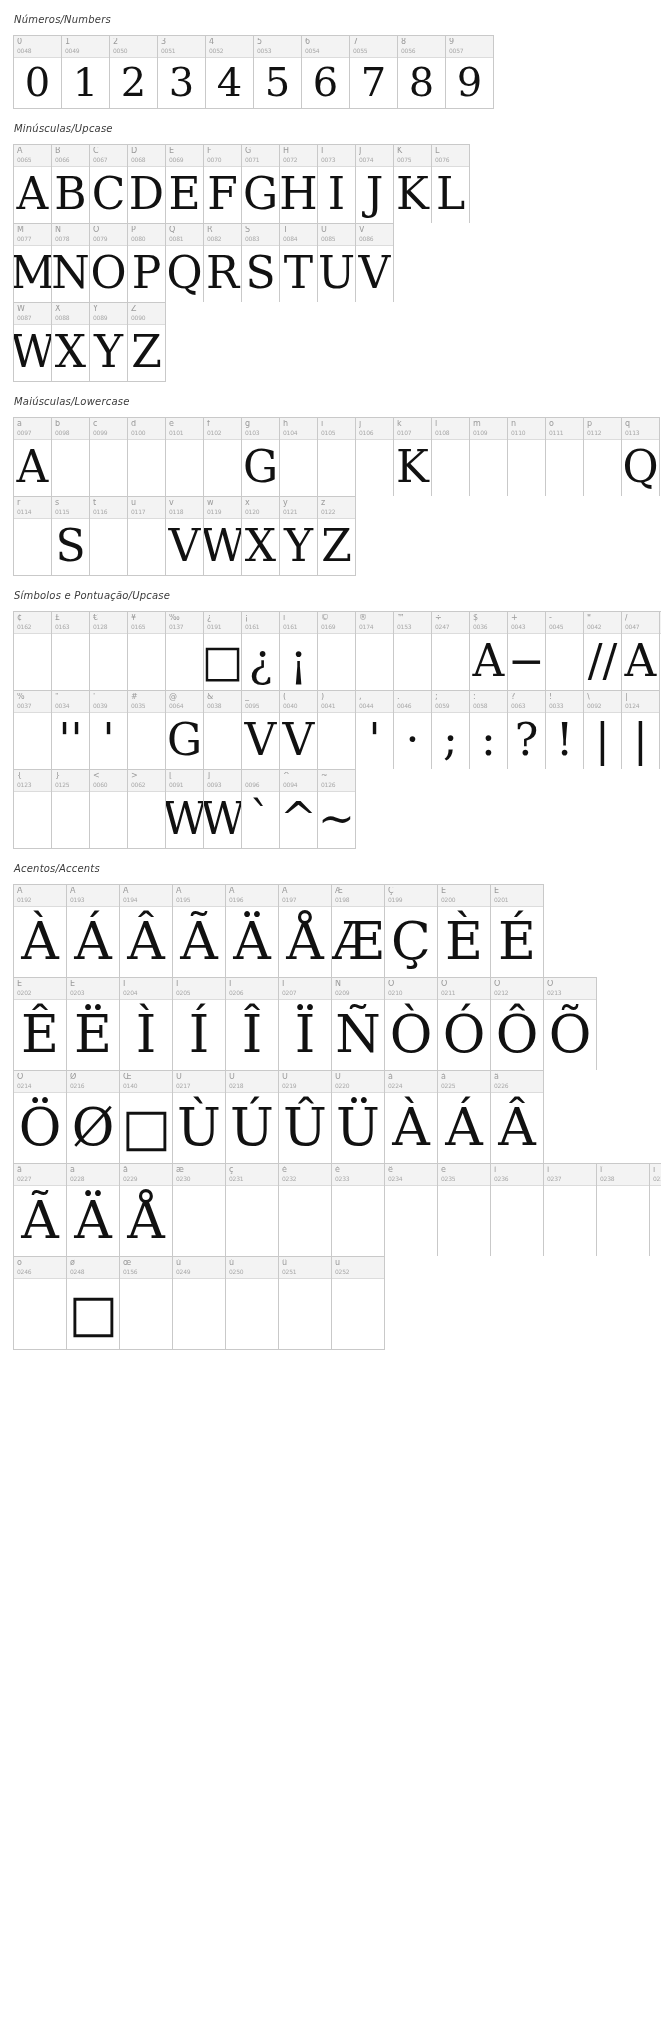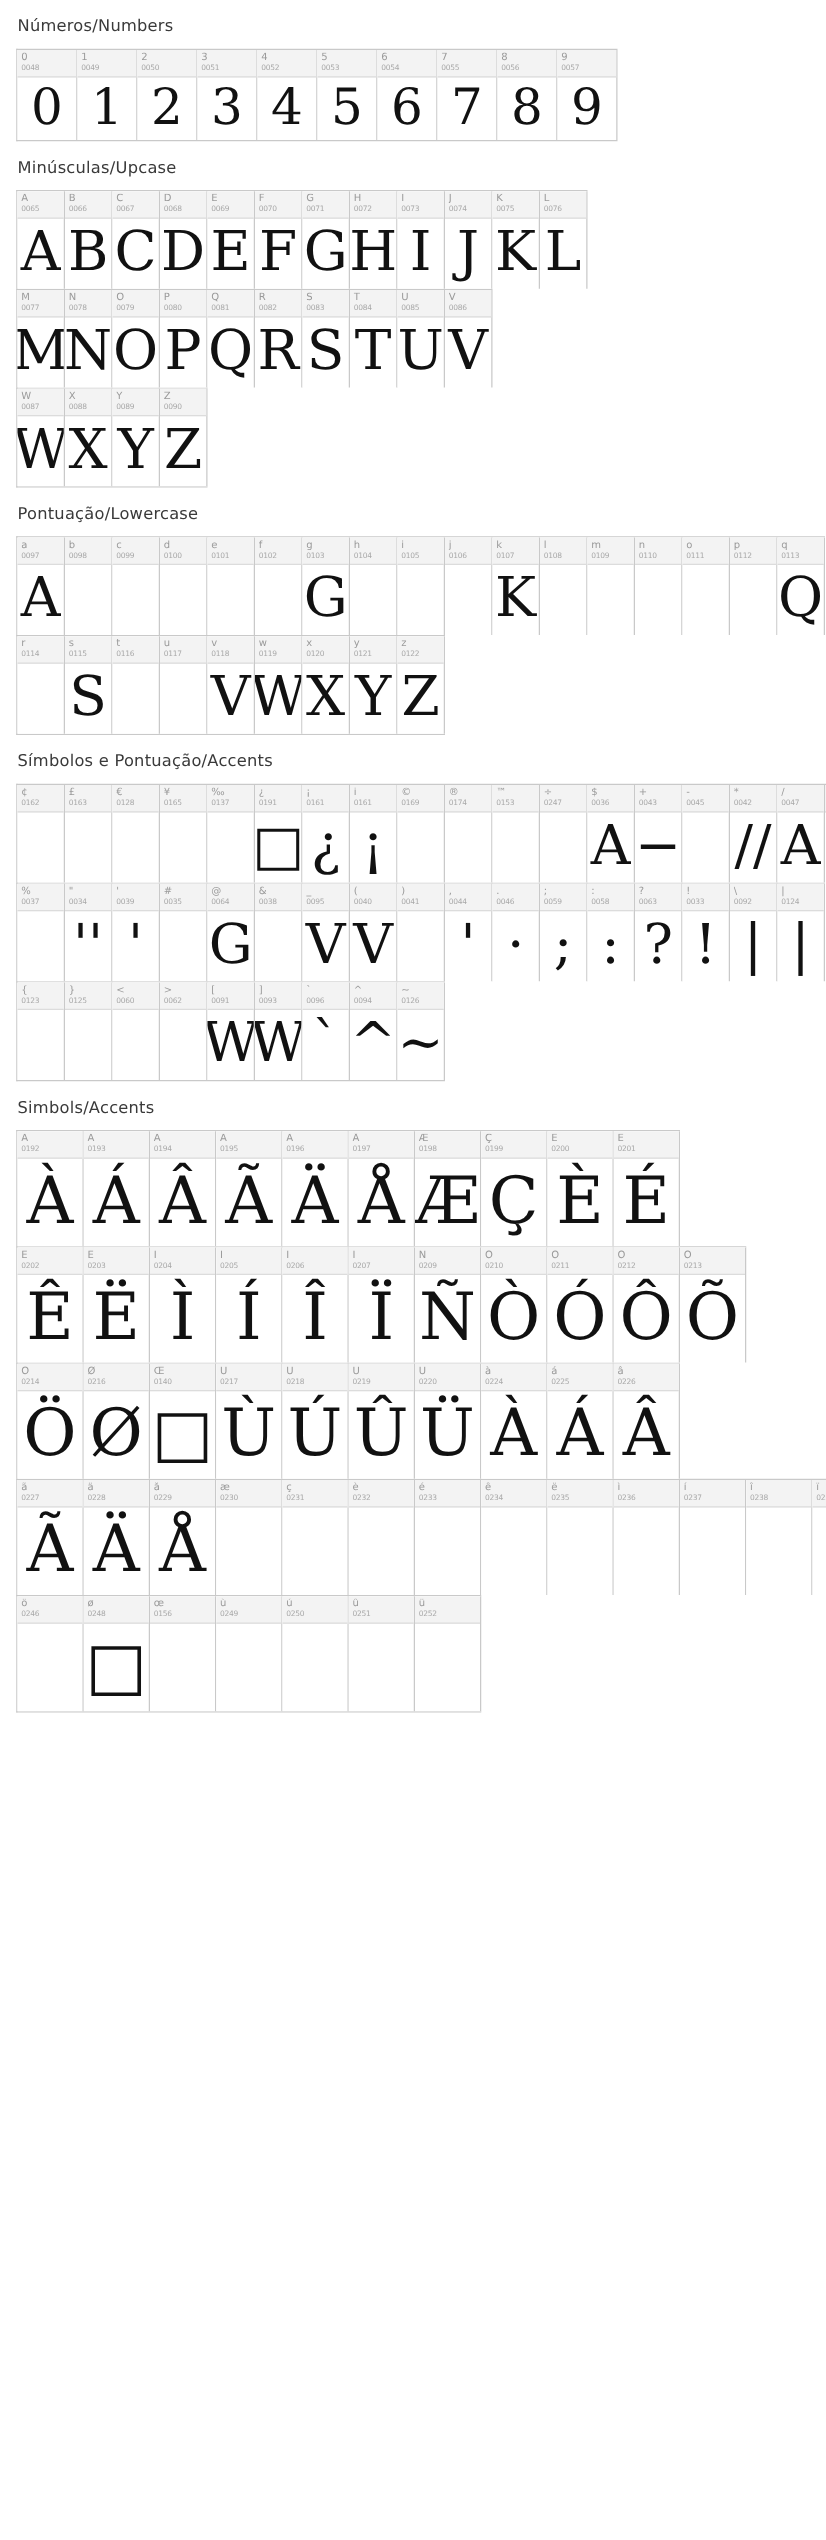--- a/index.html
+++ b/index.html
@@ -16,25 +16,26 @@
   .page {
     width: 661px;
     box-sizing: border-box;
     padding: 0 0 20px 0;
   }
   .section {
     margin: 0 0 0 0;
     padding: 0 0 0 0;
   }
   .section-title {
-    font-size: 13px;
+    font-size: 10px;
     color: #3a3a3a;
     padding: 14px 0 10px 14px;
     letter-spacing: 0.2px;
     font-weight: normal;
+    font-style: italic;
   }
   .rows {
     padding-left: 13px;
   }
   .row {
     display: flex;
     flex-direction: row;
     align-items: stretch;
     border-top: 1px solid #c9c9c9;
     border-left: 1px solid #c9c9c9;
@@ -358,21 +359,21 @@
               <div class="head">
                 <span class="ch">Z</span>
                 <span class="code">0090</span>
               </div>
               <div class="glyph" style="font-size: 44px;">Z</div>
             </div>
           </div>
         </div>
       </div>
       <div class="section">
-        <div class="section-title">Pontuação/Lowercase</div>
+        <div class="section-title">Maiúsculas/Lowercase</div>
         <div class="rows">
           <div class="row">
             <div class="cell" style="width: 38px; height: 78px;">
               <div class="head">
                 <span class="ch">a</span>
                 <span class="code">0097</span>
               </div>
               <div class="glyph" style="font-size: 44px;">A</div>
             </div>
             <div class="cell empty" style="width: 38px; height: 78px;">
@@ -549,21 +550,21 @@
               <div class="head">
                 <span class="ch">z</span>
                 <span class="code">0122</span>
               </div>
               <div class="glyph" style="font-size: 44px;">Z</div>
             </div>
           </div>
         </div>
       </div>
       <div class="section">
-        <div class="section-title">Símbolos e Pontuação/Accents</div>
+        <div class="section-title">Símbolos e Pontuação/Upcase</div>
         <div class="rows">
           <div class="row">
             <div class="cell empty" style="width: 38px; height: 78px;">
               <div class="head">
                 <span class="ch">¢</span>
                 <span class="code">0162</span>
               </div>
               <div class="glyph" style="font-size: 44px;"></div>
             </div>
             <div class="cell empty" style="width: 38px; height: 78px;">
@@ -865,21 +866,21 @@
               <div class="head">
                 <span class="ch">~</span>
                 <span class="code">0126</span>
               </div>
               <div class="glyph" style="font-size: 44px;">~</div>
             </div>
           </div>
         </div>
       </div>
       <div class="section">
-        <div class="section-title">Simbols/Accents</div>
+        <div class="section-title">Acentos/Accents</div>
         <div class="rows">
           <div class="row">
             <div class="cell" style="width: 53px; height: 92px;">
               <div class="head">
                 <span class="ch">À</span>
                 <span class="code">0192</span>
               </div>
               <div class="glyph" style="font-size: 52px;">À</div>
             </div>
             <div class="cell" style="width: 53px; height: 92px;">

